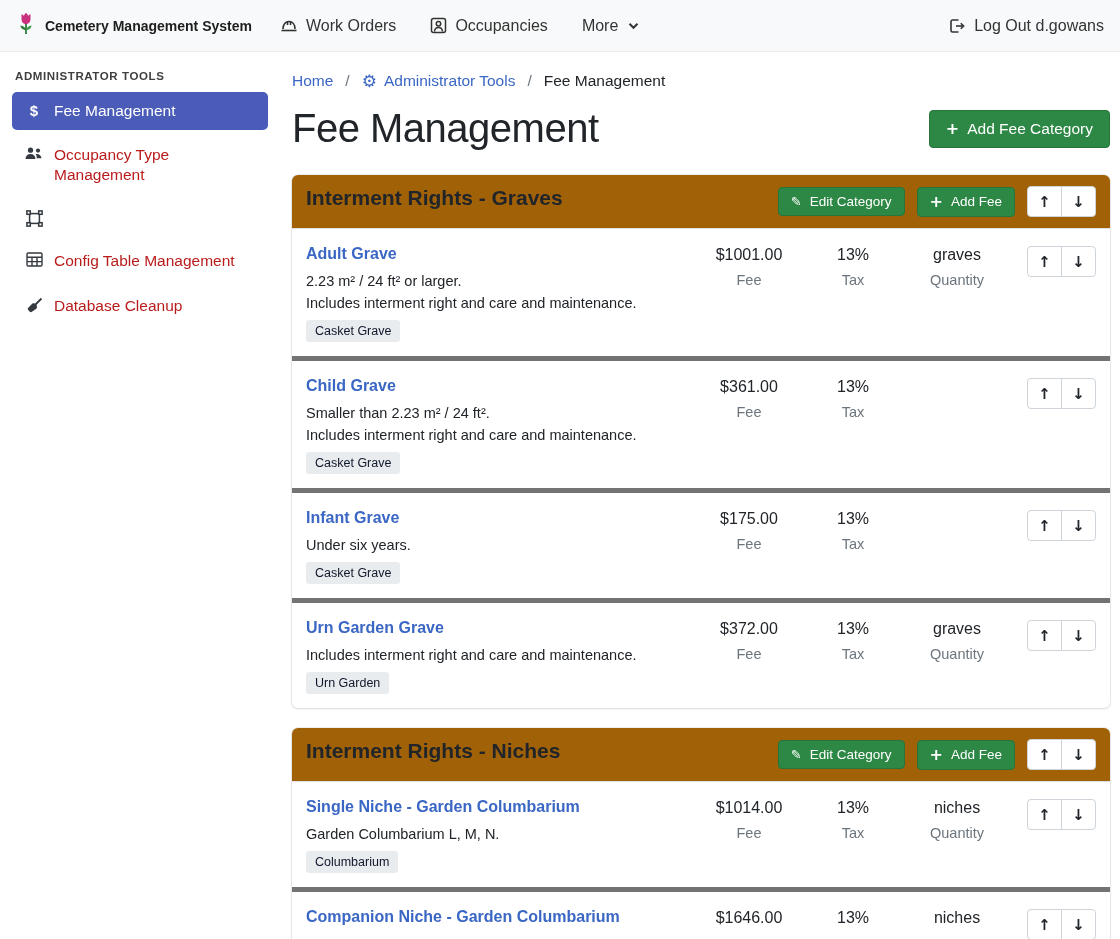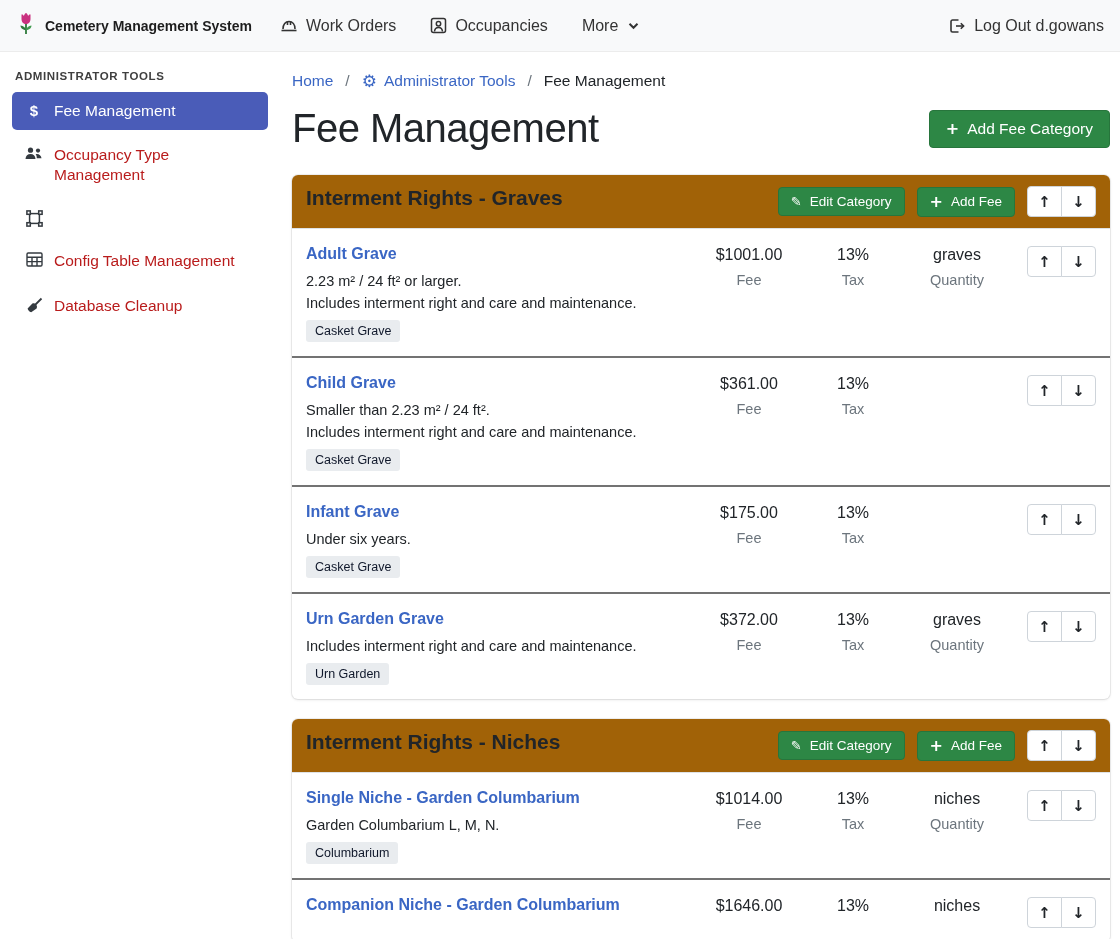--- a/index.html
+++ b/index.html
@@ -91,21 +91,21 @@
     cursor: pointer; display: flex; align-items: center; justify-content: center;
     color: #212529; font-family: "DejaVu Sans", sans-serif; font-size: 15px; padding: 0;
   }
   .arrow-btn:first-child { border-radius: 4px 0 0 4px; }
   .arrow-btn:last-child { border-radius: 0 4px 4px 0; margin-left: -1px; }
   .arrow-glyph { font-weight: bold; }
 
   
   .fee-row {
     display: flex; align-items: flex-start; padding: 16px 14px 14px 14px;
-    border-bottom: 2px solid #737373;
+    border-bottom: 5px solid #737373;
   }
   .fee-row:last-child { border-bottom: 0; }
   .fee-main { flex: 1 1 auto; min-width: 0; padding-right: 8px; }
   .fee-name { color: #3a66c4; font-size: 16px; font-weight: bold; text-decoration: none; cursor: pointer; display: inline-block; margin-bottom: 4px; }
   .fee-desc { font-size: 14.5px; color: #212529; margin-top: 6px; }
   .badge {
     display: inline-block; background: #e9ecef; color: #0f172a; font-size: 12.5px;
     padding: 4px 9px; border-radius: 3px; margin-top: 9px;
   }
   .stat { flex: 0 0 104px; display: flex; flex-direction: column; align-items: center; gap: 8px; padding-top: 1px; }

